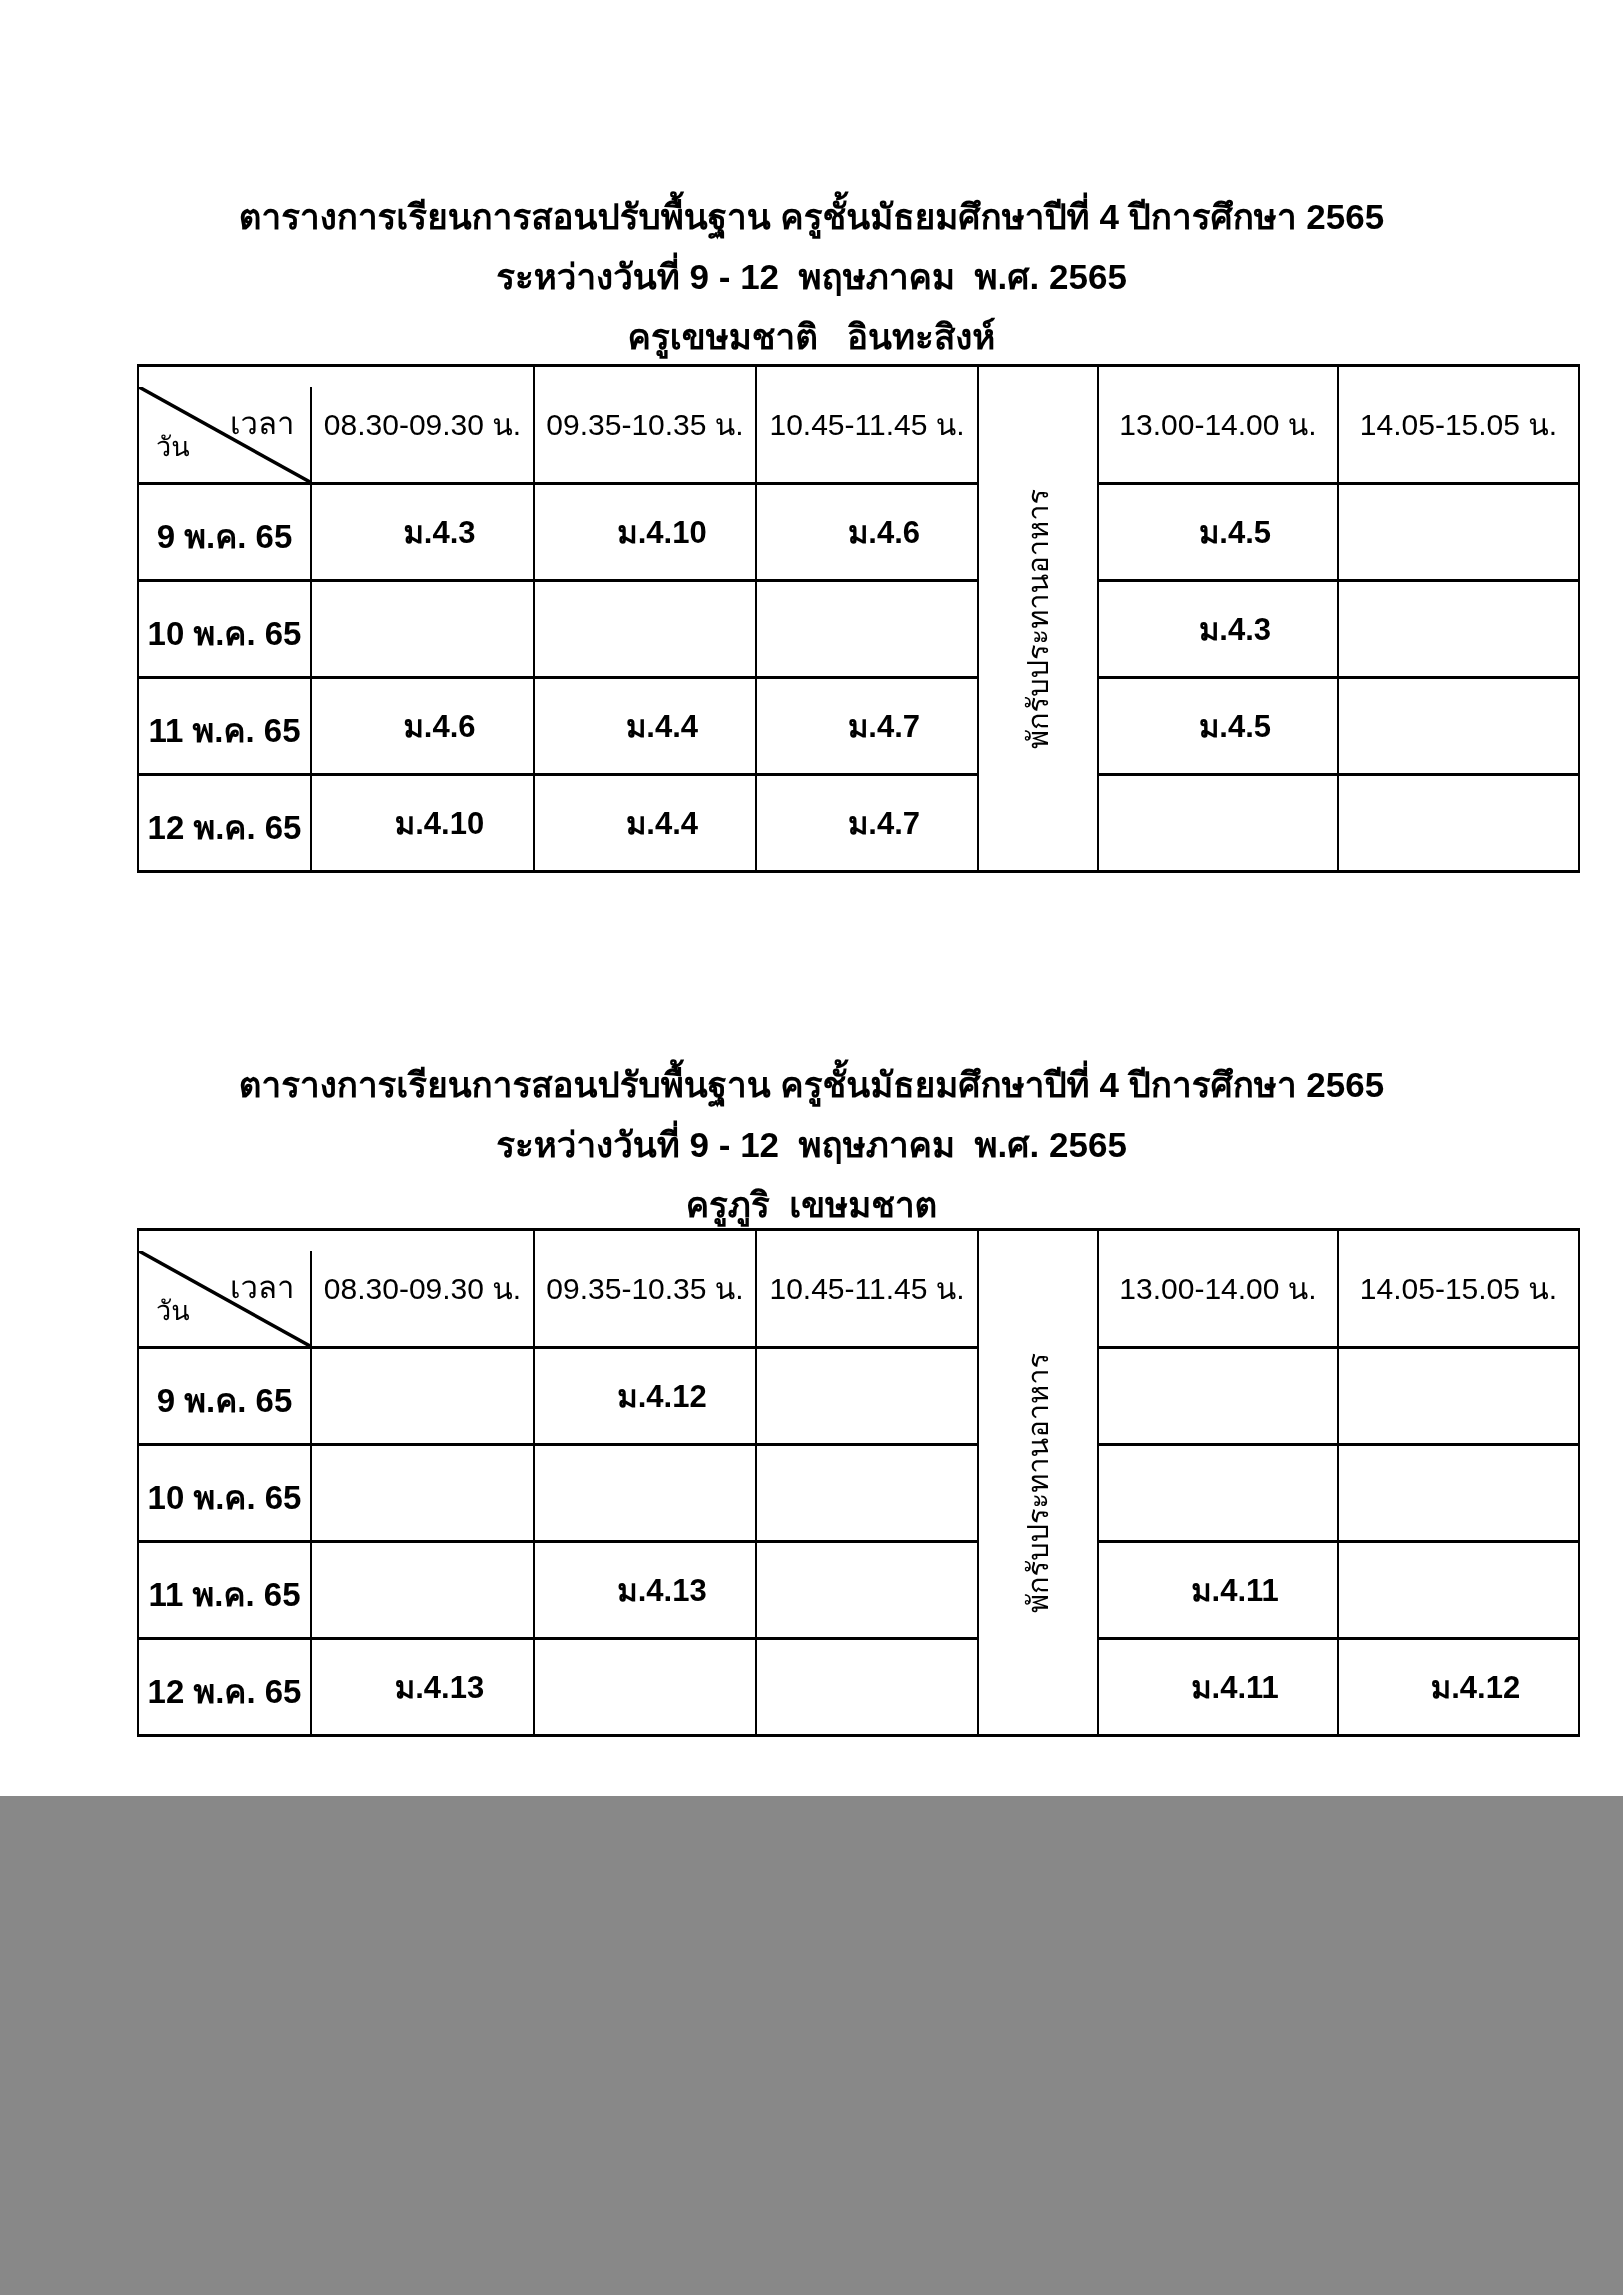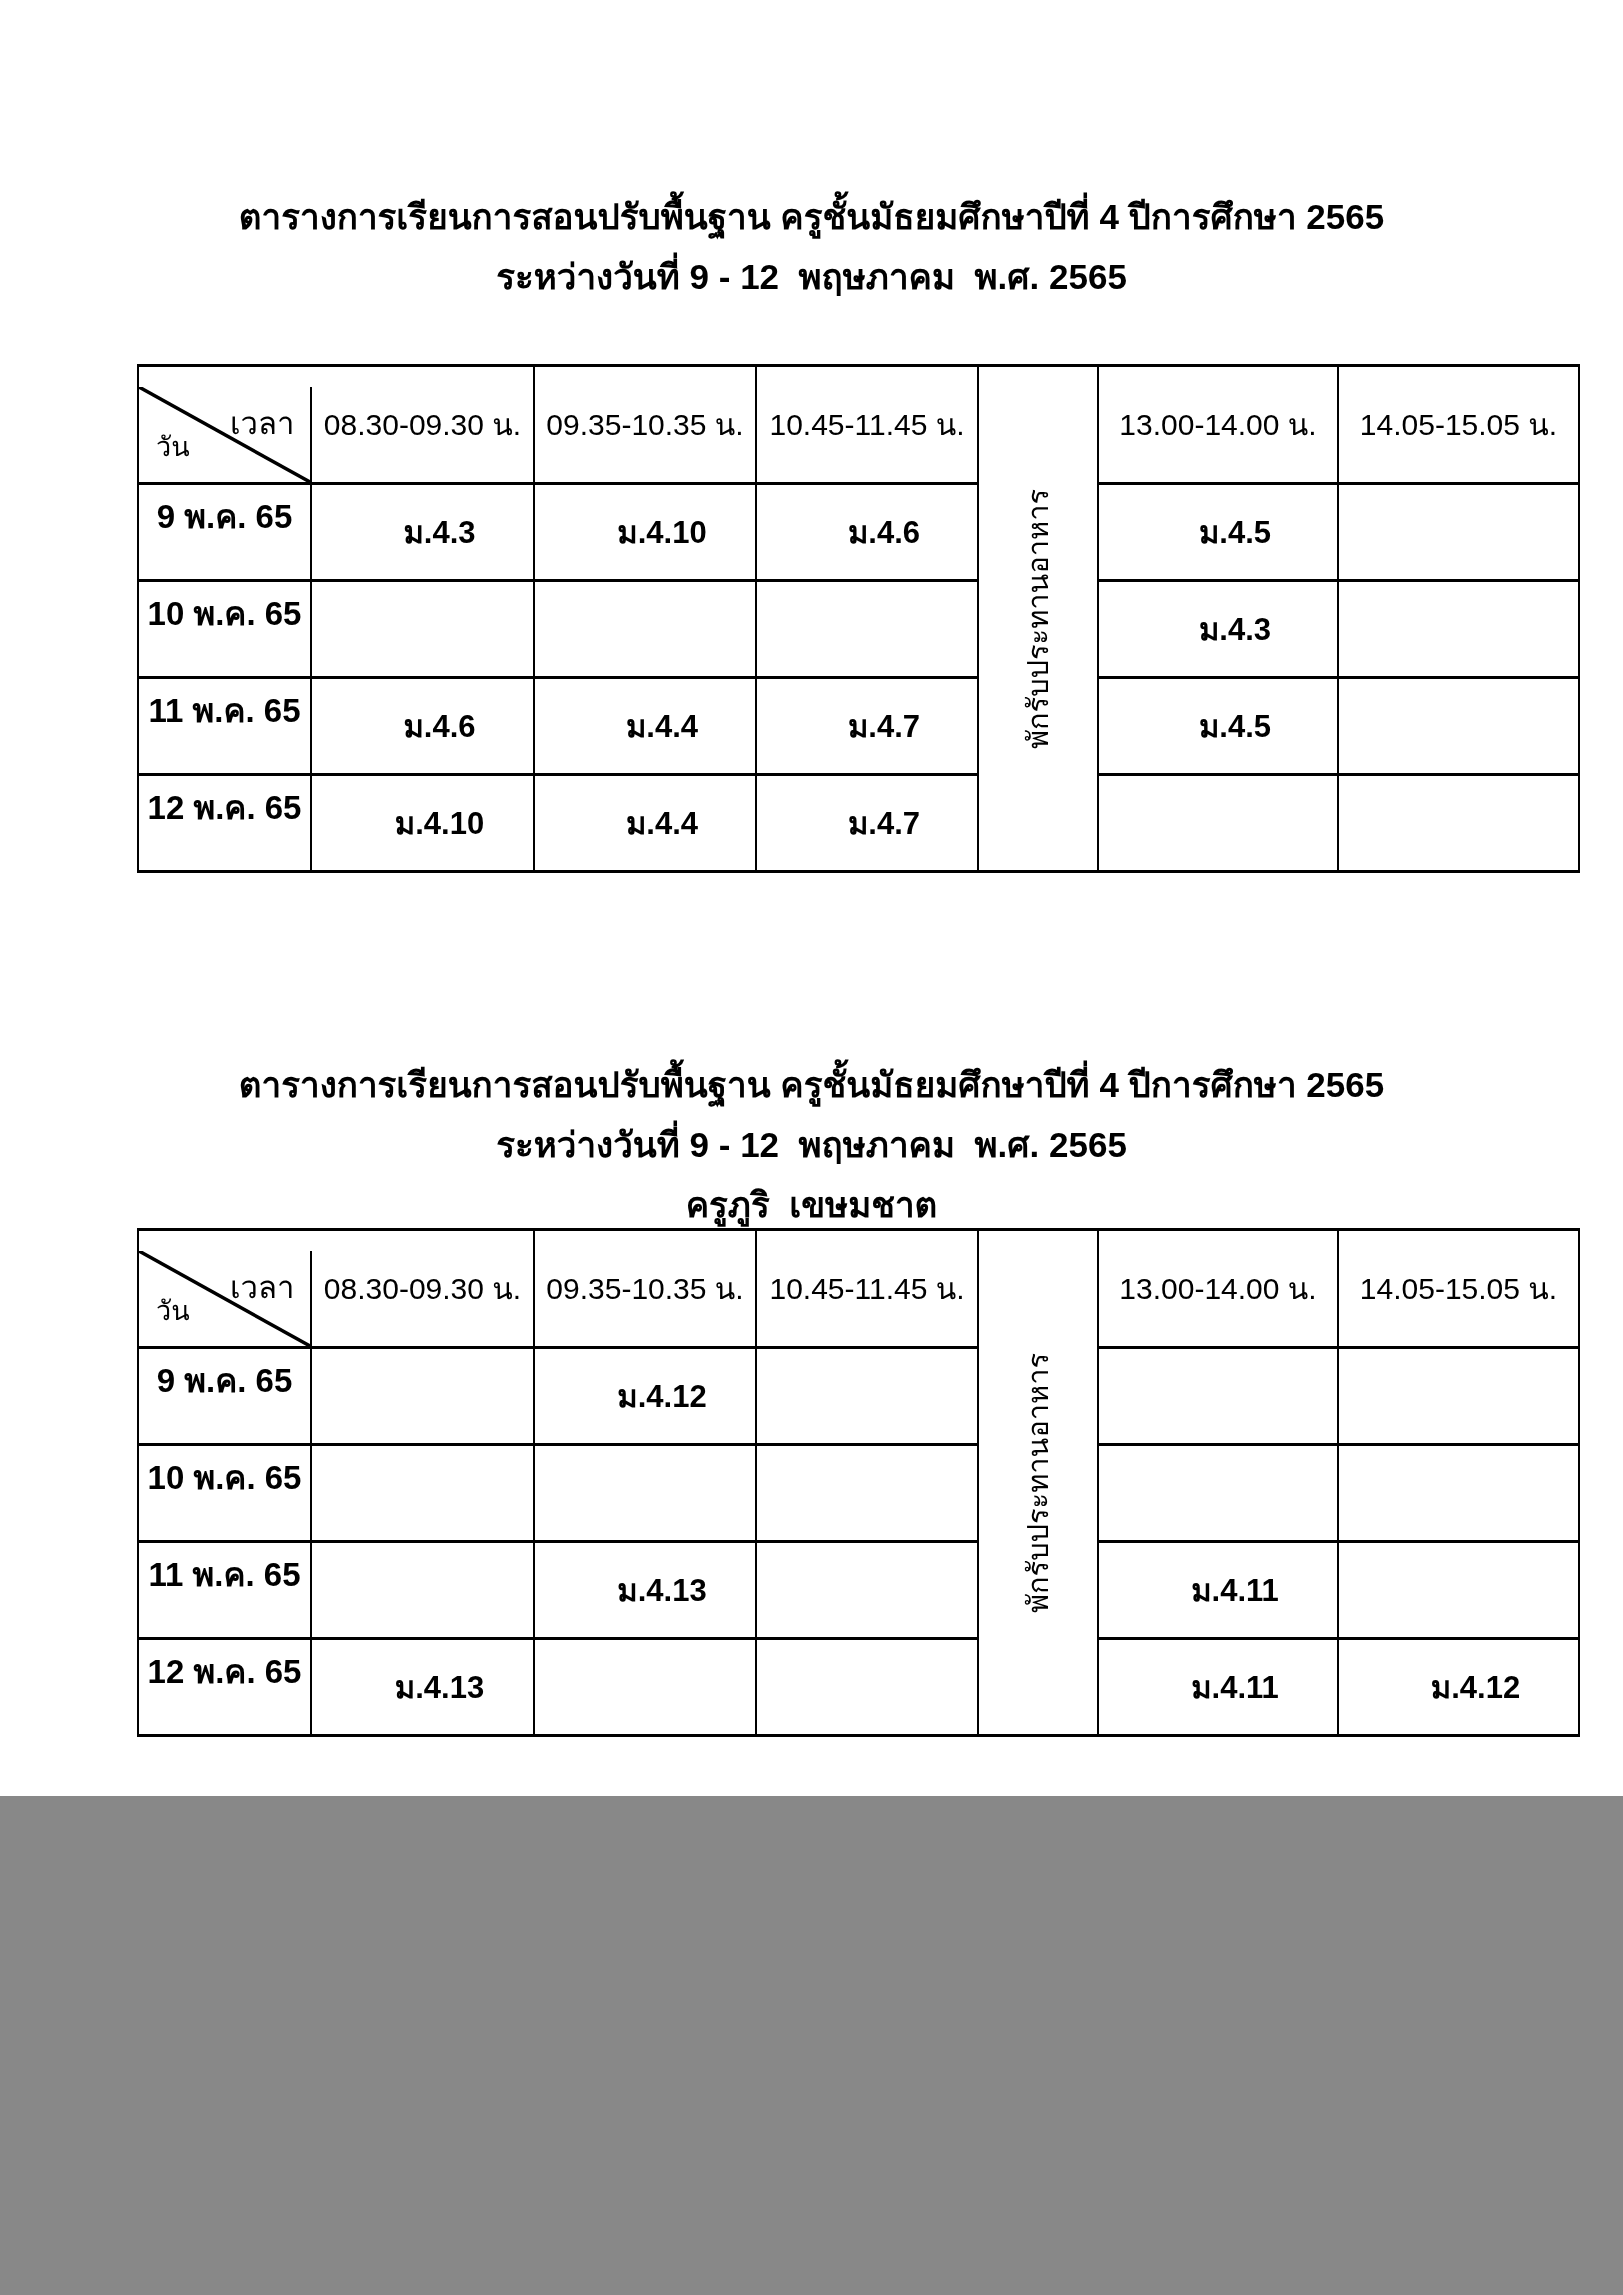--- a/index.html
+++ b/index.html
@@ -42,21 +42,21 @@
   .cell {
     border-right:2.6px solid #000;
     border-bottom:3.9px solid #000;
     display:flex; align-items:center; justify-content:center;
     overflow:hidden;
     background:#fff;
   }
   .c-time { font-size:30px; font-weight:normal; text-align:center; }
   .c-day  {
     font-size:33px; font-weight:bold;
-    align-items:flex-start; padding-top:5px;
+    align-items:flex-start; padding-top:25px;
   }
   .c-val  { font-size:31px; font-weight:bold;padding-left:34px; }
 
   
   .c-corner { position:relative;margin-top:20px; }
   .c-corner svg.diag {
     position:absolute; inset:0; width:100%; height:100%;
     display:block;
   }
   .corner-time {
@@ -79,20 +79,21 @@
   }
 </style>
 </head>
 <body>
 
 <div class="page">
 
   <div class="titles" id="titles1">
     <div class="tline">ตารางการเรียนการสอนปรับพื้นฐาน ครูชั้นมัธยมศึกษาปีที่ 4 ปีการศึกษา 2565</div>
     <div class="tline">ระหว่างวันที่ 9 - 12  พฤษภาคม  พ.ศ. 2565</div>
+    <div class="tline">ครูเขษมชาติ   อินทะสิงห์</div>
   </div>
 
   <div class="sched" id="sched1">
 
     <div class="cell c-corner">
       <svg class="diag" viewBox="0 0 100 100" preserveAspectRatio="none">
         <line x1="0" y1="0" x2="100" y2="100" stroke="#000" stroke-width="3.5" vector-effect="non-scaling-stroke"></line>
       </svg>
       <span class="corner-time">เวลา</span>
       <span class="corner-day">วัน</span>

